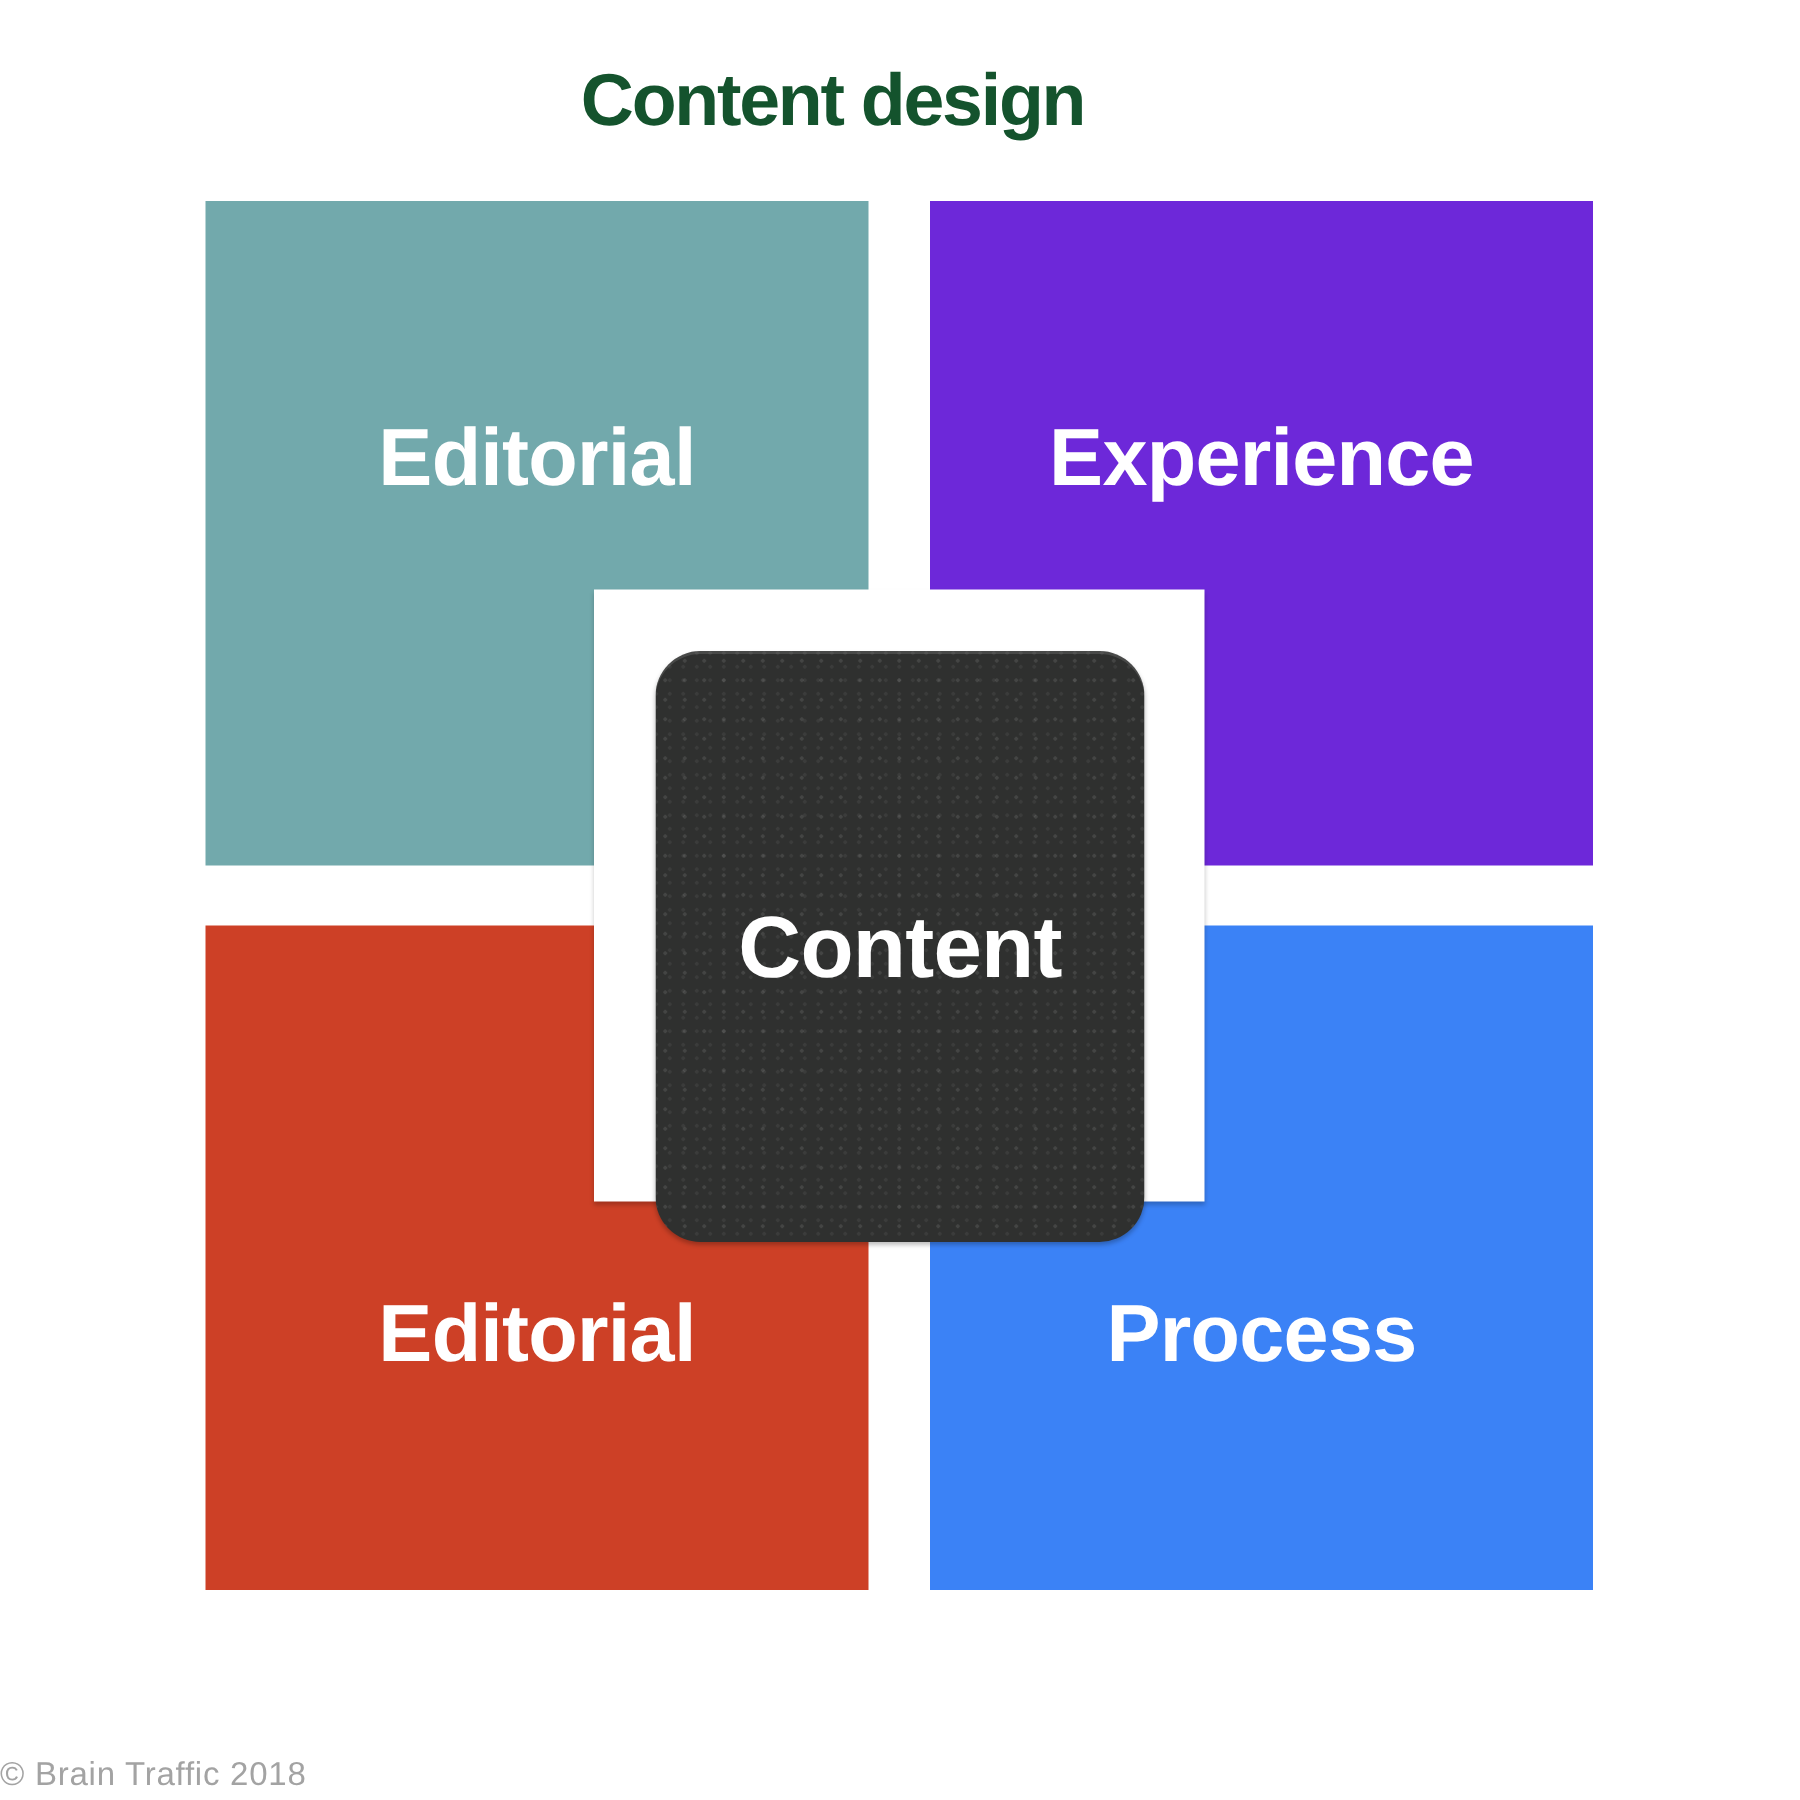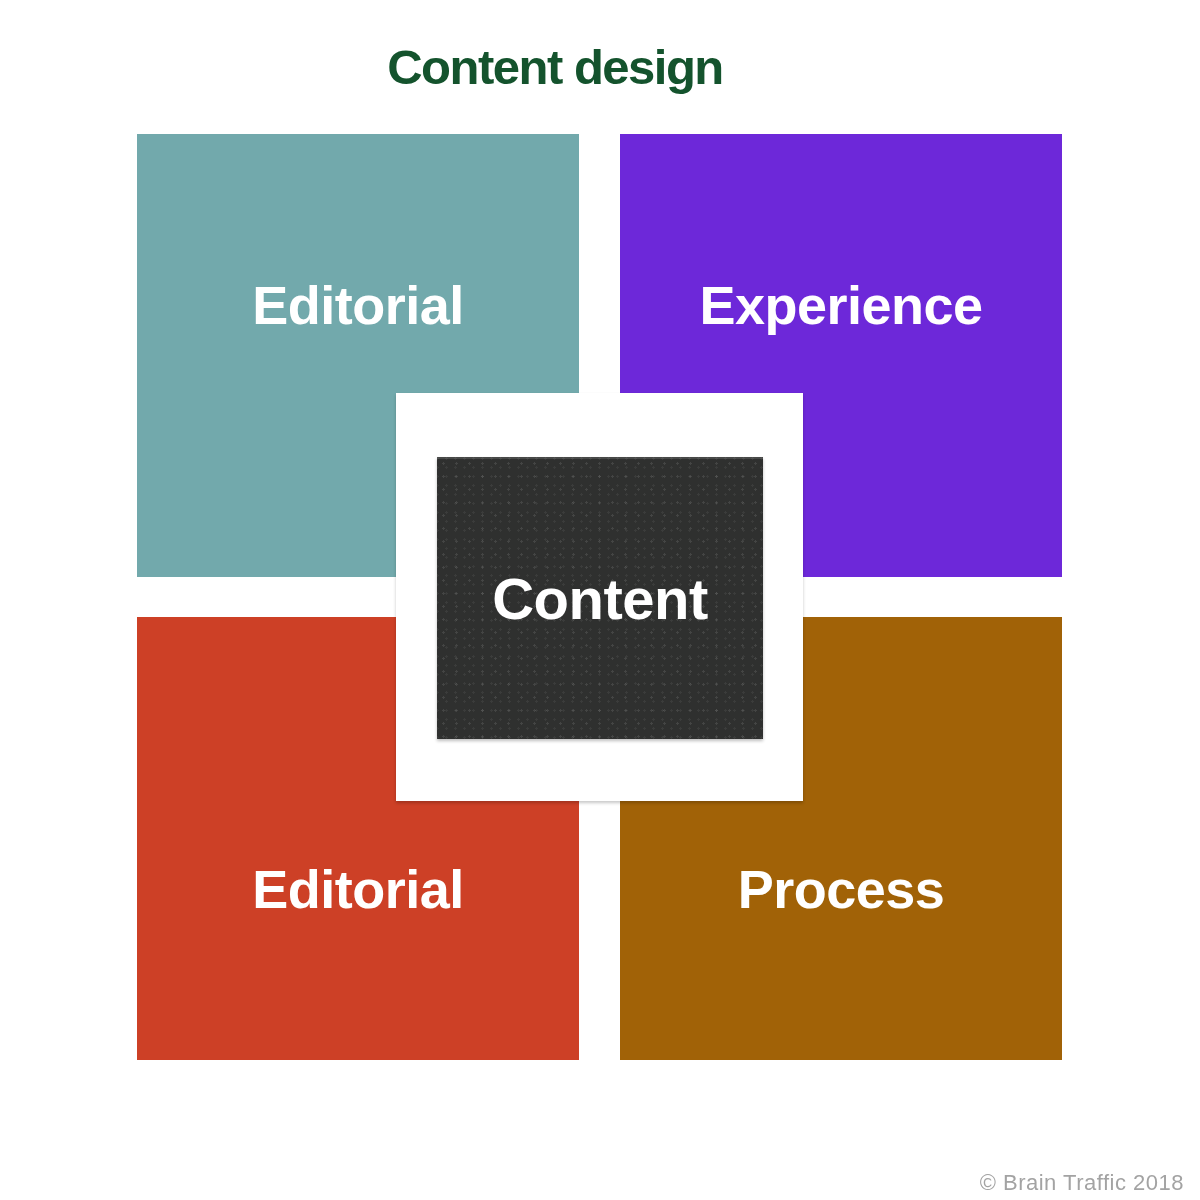--- a/index.html
+++ b/index.html
@@ -67,52 +67,53 @@
     height: 408px;
     background: #ffffff;
     box-shadow: 0 2px 3px rgba(0,0,0,0.22);
     z-index: 2;
   }
 
   
   .center-box {
     position: absolute;
     left: 437px;
-    top: 457px;
+    top: 434px;
     width: 326px;
-    height: 282px;
+    height: 394px;
     z-index: 3;
     display: flex;
     align-items: center;
     justify-content: center;
     background-color: #2f302f;
     background-image:
       radial-gradient(rgba(255,255,255,0.10) 1.1px, transparent 1.3px),
       radial-gradient(rgba(255,255,255,0.06) 1.1px, transparent 1.3px);
     background-size: 13px 13px, 9px 9px;
     background-position: 0 0, 5px 6px;
     box-shadow: 0 2px 3px rgba(0,0,0,0.25), inset 0 2px 0 rgba(255,255,255,0.12);
+    border-radius: 30px;
   }
   .center-box .c-title {
     text-align: center;
     font-size: 58px;
     font-weight: 700;
     letter-spacing: -0.5px;
     line-height: 65px;
     color: #ffffff;
   }
   .center-box .c-line { display: block; }
 
   
   .copyright {
     position: absolute;
     left: 0;
     width: 1184px;            
     top: 1170px;
-    text-align: right;
+    text-align: left;
     font-size: 22px;
     font-weight: 400;
     color: #a3a3a3;
     letter-spacing: 0.5px;
   }
 </style>
 </head>
 <body>
 
 <div class="canvas">
@@ -124,21 +125,21 @@
   </div>
 
   <div class="quadrant tr top-row" style="background-color: #6d28d9;">
     <span class="q-label">Experience</span>
   </div>
 
   <div class="quadrant bl bottom-row" style="background-color: rgb(205, 64, 38);">
     <span class="q-label">Editorial</span>
   </div>
 
-  <div class="quadrant br bottom-row" style="background-color: #a16207;">
+  <div class="quadrant br bottom-row" style="background-color: #3b82f6;">
     <span class="q-label">Process</span>
   </div>
 
   <div class="center-frame"></div>
 
   <div class="center-box">
     <div class="c-title">
       <span class="c-line">Content</span>
     </div>
   </div>

